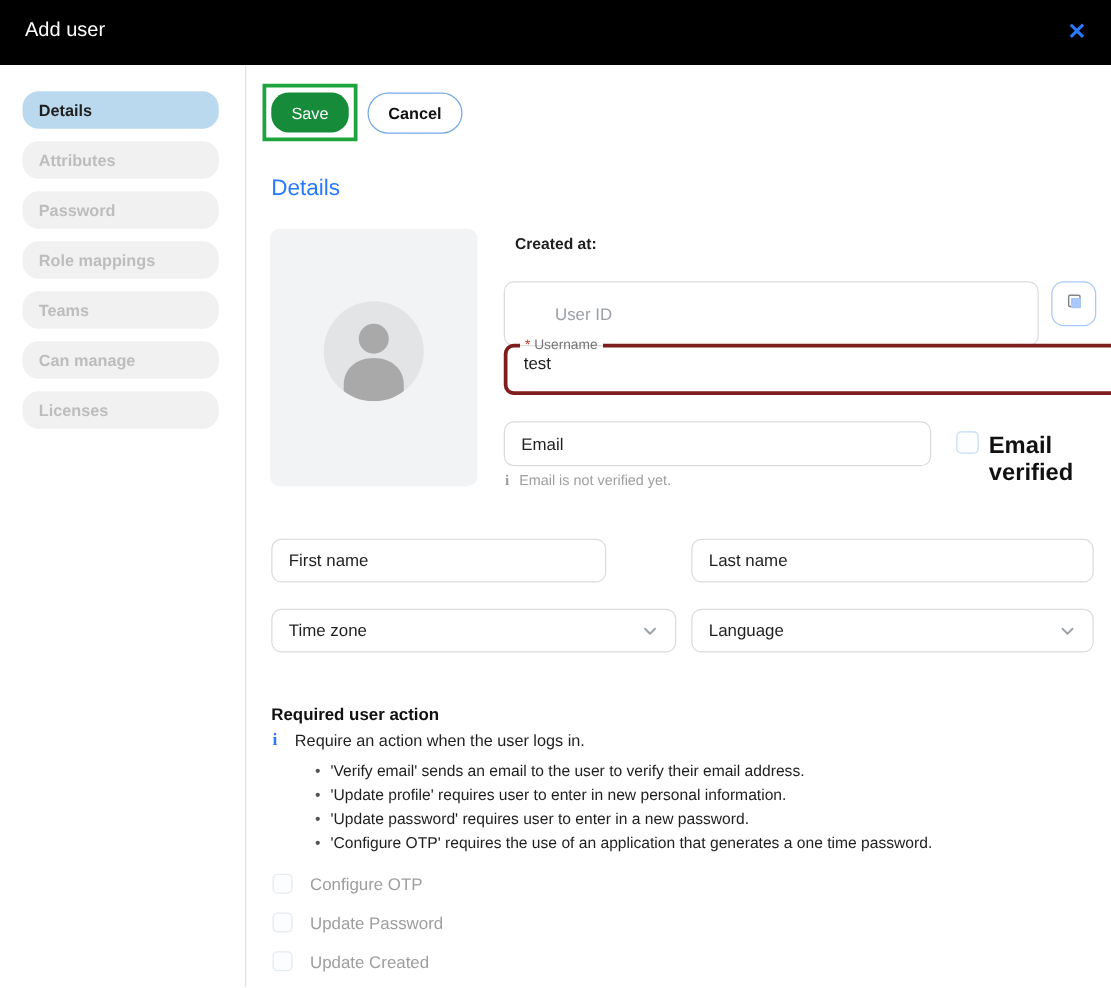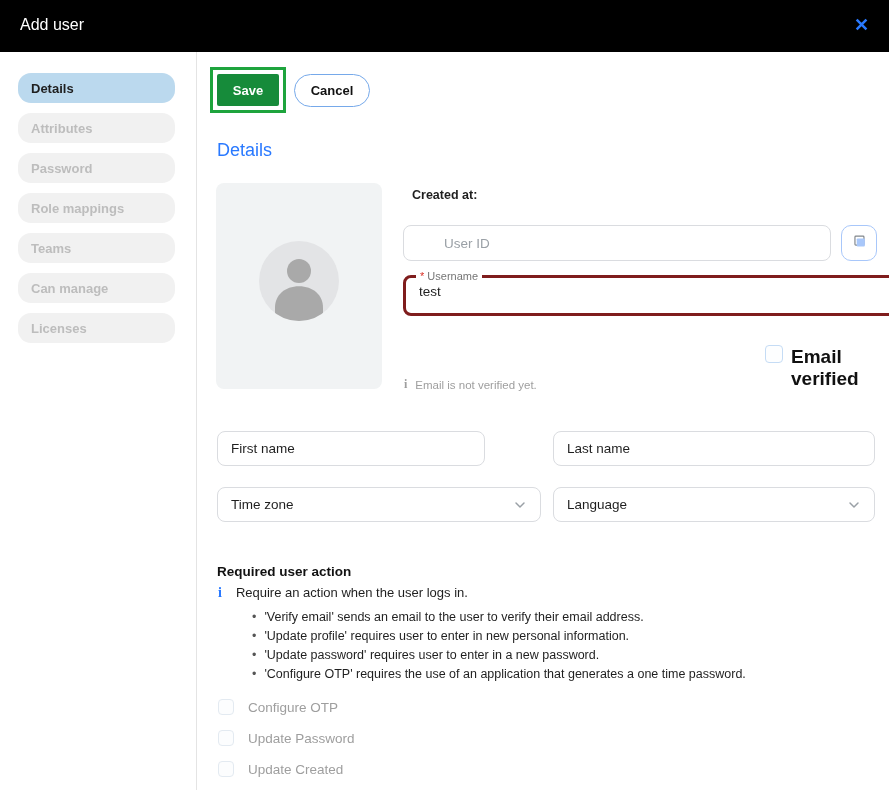--- a/index.html
+++ b/index.html
@@ -12,38 +12,38 @@
   .close-btn { position:absolute; right:20px; top:13px; color:#2979FF; font-size:18px; font-weight:bold; cursor:pointer; line-height:24px; }
 
   
   .sidebar { position:absolute; left:0; top:52px; width:197px; height:738px; border-right:1px solid #E4E4E4; padding-top:21px; background:#fff; }
   .pill { width:157px; height:30px; margin:0 0 10px 18px; border-radius:13px; display:flex; align-items:center; padding-left:13px; font-size:13px; cursor:pointer; }
   .pill.active { background:#BBD9EE; color:#1F1F1F; font-weight:bold; }
   .pill.inactive { background:#F1F1F1; color:#BDBDBD; font-weight:bold; }
 
   
   .save-outline { position:absolute; left:210px; top:67px; border:3px solid #1EA43D; padding:4px; background:#fff; }
-  .save-btn { width:62px; height:32px; background:#168B3A; color:#fff; border:none; border-radius:2px; font-family:inherit; font-size:13px; font-weight:bold; cursor:pointer; }
+  .save-btn { width:62px; height:32px; background:#168B3A; color:#fff; border:none; border-radius:14px; font-family:inherit; font-size:13px; font-weight:normal; cursor:pointer; }
   .cancel-btn { position:absolute; left:294px; top:74px; width:76px; height:33px; background:#fff; border:1px solid #76A9EA; border-radius:17px; font-family:inherit; font-size:13px; font-weight:bold; color:#111; cursor:pointer; }
 
   .section-title { position:absolute; left:217px; top:140px; color:#2979FF; font-size:18px; font-weight:400; }
 
   
   .avatar-box { position:absolute; left:216px; top:183px; width:166px; height:206px; background:#F1F3F4; border-radius:8px; }
   .avatar-circle { position:absolute; left:43px; top:58px; width:80px; height:80px; border-radius:50%; background:#E3E4E6; overflow:hidden; }
   .avatar-circle svg { width:80px; height:80px; display:block; }
 
   .created-at { position:absolute; left:412px; top:188px; font-size:12.5px; font-weight:bold; color:#1F1F1F; }
 
   
   .txt-input { border:1px solid #DADCE0; border-radius:8px; font-family:inherit; font-size:13.5px; color:#1F1F1F; padding:0 13px; outline:none; background:#fff; }
   .txt-input::placeholder { color:#9AA0A6; opacity:1; }
   .txt-input.dark-ph::placeholder { color:#1F1F1F; opacity:1; }
 
-  .userid-input { position:absolute; left:403px; top:225px; width:428px; height:36px;padding-left:40px; }
+  .userid-input { position:absolute; left:403px; top:225px; width:428px; height:52px;padding-left:40px; }
   .copy-btn { position:absolute; left:841px; top:225px; width:36px; height:36px; background:#fff; border:1px solid #A8C7FA; border-radius:10px; cursor:pointer; display:flex; align-items:center; justify-content:center; }
 
   .username-fieldset { position:absolute; left:403px; top:271px; width:507px; height:45px; border:3px solid #7f1d1d; border-radius:8px; padding:0; }
   .username-fieldset legend { margin-left:10px; padding:0 4px; font-size:11px; line-height:11px; }
   .username-fieldset .req { color:#D93025; }
   .username-fieldset .lbl { color:#757575; }
   .username-input { border:none; outline:none; font-family:inherit; font-size:13.5px; color:#1F1F1F; width:440px; margin:1px 0 0 13px; background:transparent; }
 
   .email-input { position:absolute; left:403px; top:337px; width:342px; height:36px; }
 
@@ -139,20 +139,21 @@
           <rect x="7.5" y="6" width="9" height="9" rx="1" fill="#A8C7FA"></rect>
         </svg>
     </span>
   </button>
 
   <fieldset class="username-fieldset">
     <legend><span class="req">*</span> <span class="lbl">Username</span></legend>
     <input class="username-input" value="test" style="">
   </fieldset>
 
+  <input class="txt-input dark-ph email-input" placeholder="Email" style="">
   <span class="checkbox cb-blue"></span>
   <span class="email-verified-label">Email verified</span>
   <div class="note-row">
     <span class="info-icon-gray">i</span>
     <span class="note-text">Email is not verified yet.</span>
   </div>
 
   <input class="txt-input dark-ph firstname-input" placeholder="First name" style="">
   <input class="txt-input dark-ph lastname-input" placeholder="Last name" style="">
 

